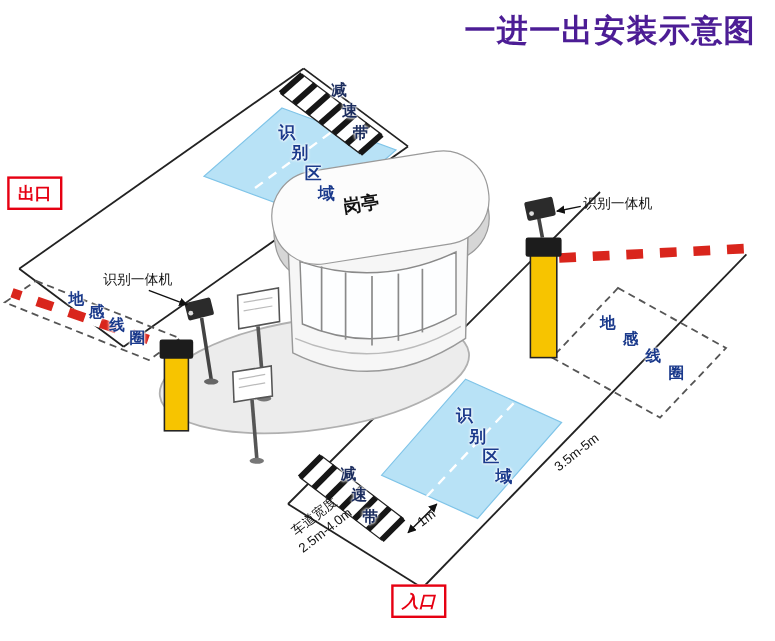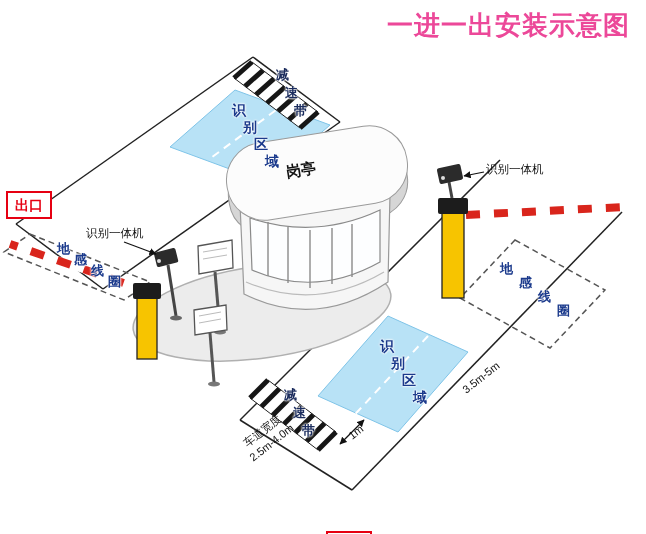--- a/index.html
+++ b/index.html
@@ -1,22 +1,22 @@
 <!DOCTYPE html>
 <html><head>
 <meta charset="utf-8">
 <style>
   html,body{margin:0;padding:0;background:#fff;}
   .stage{position:relative;width:646px;height:534px;background:#ffffff;overflow:hidden;
          font-family:"Liberation Sans",sans-serif;}
   .stage svg{position:absolute;left:0;top:0;}
   .abs{position:absolute;}
-  .title{color:#ec4899;font-size:26px;font-weight:bold;letter-spacing:1px;white-space:nowrap;}
+  .title{color:#4c1d95;font-size:26px;font-weight:bold;letter-spacing:1px;white-space:nowrap;}
   .badge{width:42px;height:24px;border:2px solid #e60012;color:#e60012;font-size:14px;
-         font-weight:bold;text-align:center;line-height:24px;background:#fff;margin-top:44px;}
+         font-weight:bold;text-align:center;line-height:24px;background:#fff;}
   .booth-label{font-size:15px;font-weight:bold;color:#111;transform:rotate(-9deg);white-space:nowrap;}
   .reader-label{font-size:11.5px;color:#111;white-space:nowrap;}
   .dim{font-size:11px;color:#111;white-space:nowrap;transform:rotate(-38deg);transform-origin:left top;}
   .dim-block{font-size:11px;color:#111;text-align:center;line-height:1.35;
              transform:rotate(-38deg);transform-origin:center;}
   .diag{font-weight:bold;}
   .diag span{position:absolute;white-space:nowrap;
              text-shadow:0 0 2px #fff,0 0 2px #fff,0 0 3px #fff;}
   .navy{color:#1b3a8c;font-size:14px;}
   .dark{color:#1c2d5e;font-size:13px;}

